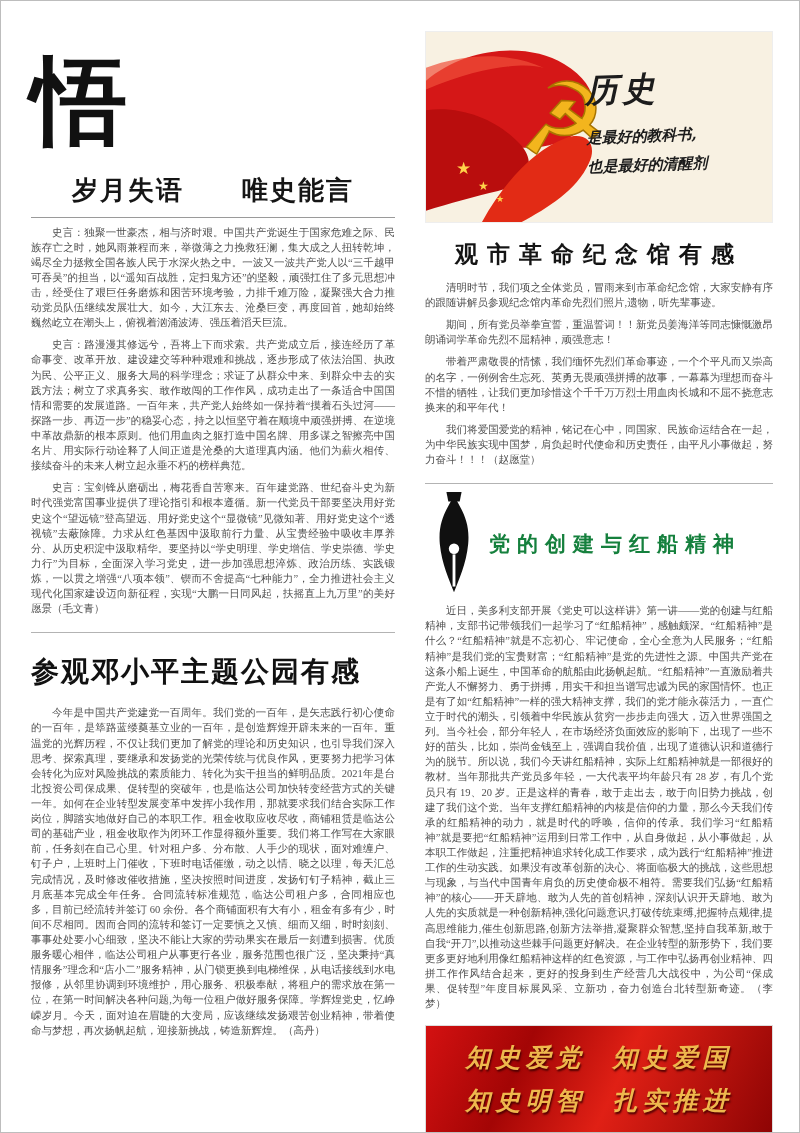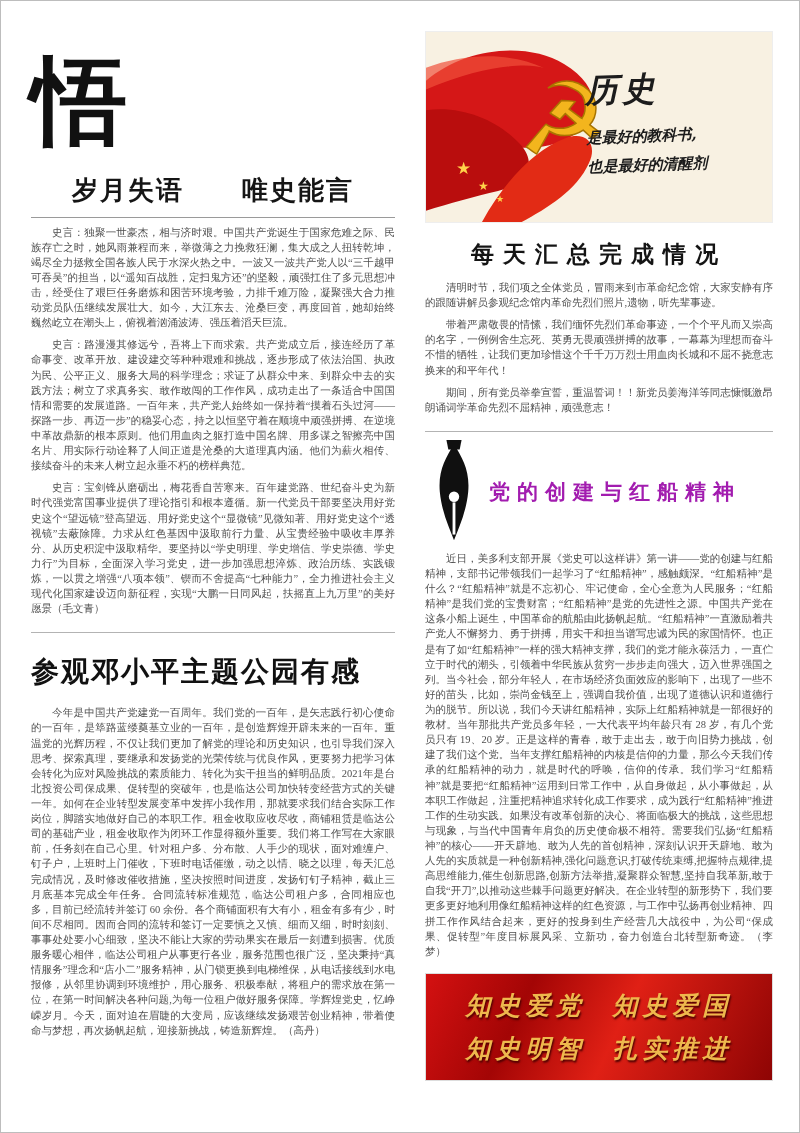--- a/index.html
+++ b/index.html
@@ -65,21 +65,21 @@
     font-family:"Liberation Sans","DejaVu Sans",sans-serif;
     font-size:23px; font-weight:bold; color:#141414; text-align:center;
     letter-spacing:9px; margin:16px 0 10px 0; white-space:nowrap;
   }
 
   
   .pen-head { display:flex; align-items:center; margin-top:8px; }
   .pen-icon { flex:0 0 58px; height:104px; }
   .a4-title {
     font-family:"Liberation Sans","DejaVu Sans",sans-serif;
-    font-size:21px; font-weight:bold; color:#a21caf; letter-spacing:7px;
+    font-size:21px; font-weight:bold; color:#15803d; letter-spacing:7px;
     margin-left:6px; white-space:nowrap;
   }
 
   
   .banner {
     margin-top:14px; height:108px; border:1px solid #ddd; box-sizing:border-box;
     background:linear-gradient(115deg,#d41111 0%,#a30505 28%,#e02015 55%,#8e0404 100%);
     display:grid; grid-template-columns:1fr 1fr; grid-template-rows:1fr 1fr;
     align-items:center; justify-items:center; padding:10px 26px;
   }
@@ -131,25 +131,26 @@
           <text x="52" y="158" font-size="12" fill="#ffd24a">★</text>
           <text x="70" y="170" font-size="9" fill="#ffd24a">★</text>
         </svg>
         <div class="calligraphy">
           <div class="h-title">历史</div>
           <div class="h-line">是最好的教科书,</div>
           <div class="h-line">也是最好的清醒剂</div>
         </div>
       </div>
 
-      <div class="a3-title">每天汇总完成情况</div>
+      <div class="a3-title">观市革命纪念馆有感</div>
 
       <p class="body-p">清明时节，我们项之全体党员，冒雨来到市革命纪念馆，大家安静有序的跟随讲解员参观纪念馆内革命先烈们照片,遗物，听先辈事迹。</p>
+      <p class="body-p">期间，所有党员举拳宣誓，重温誓词！！新党员姜海洋等同志慷慨激昂朗诵词学革命先烈不屈精神，顽强意志！</p>
       <p class="body-p">带着严肃敬畏的情愫，我们缅怀先烈们革命事迹，一个个平凡而又崇高的名字，一例例舍生忘死、英勇无畏顽强拼搏的故事，一幕幕为理想而奋斗不惜的牺牲，让我们更加珍惜这个千千万万烈士用血肉长城和不屈不挠意志换来的和平年代！</p>
-      <p class="body-p">期间，所有党员举拳宣誓，重温誓词！！新党员姜海洋等同志慷慨激昂朗诵词学革命先烈不屈精神，顽强意志！</p>
+      <p class="body-p">我们将爱国爱党的精神，铭记在心中，同国家、民族命运结合在一起，为中华民族实现中国梦，肩负起时代使命和历史责任，由平凡小事做起，努力奋斗！！！（赵愿堂）</p>
 
       <hr class="divider">
 
       <div class="pen-head">
         <svg class="pen-icon" viewBox="0 0 60 110">
           <path d="M30 4 C 39 20, 47 32, 45 55 C 43 76, 35 93, 30 106 C 25 93, 17 76, 15 55 C 13 32, 21 20, 30 4 Z" fill="#101010"></path>
           <circle cx="30" cy="60" r="5.5" fill="#ffffff"></circle>
           <rect x="28.5" y="66" width="3" height="34" fill="#ffffff"></rect>
           <path d="M22 0 L38 0 L36 10 L24 10 Z" fill="#101010"></path>
         </svg>

